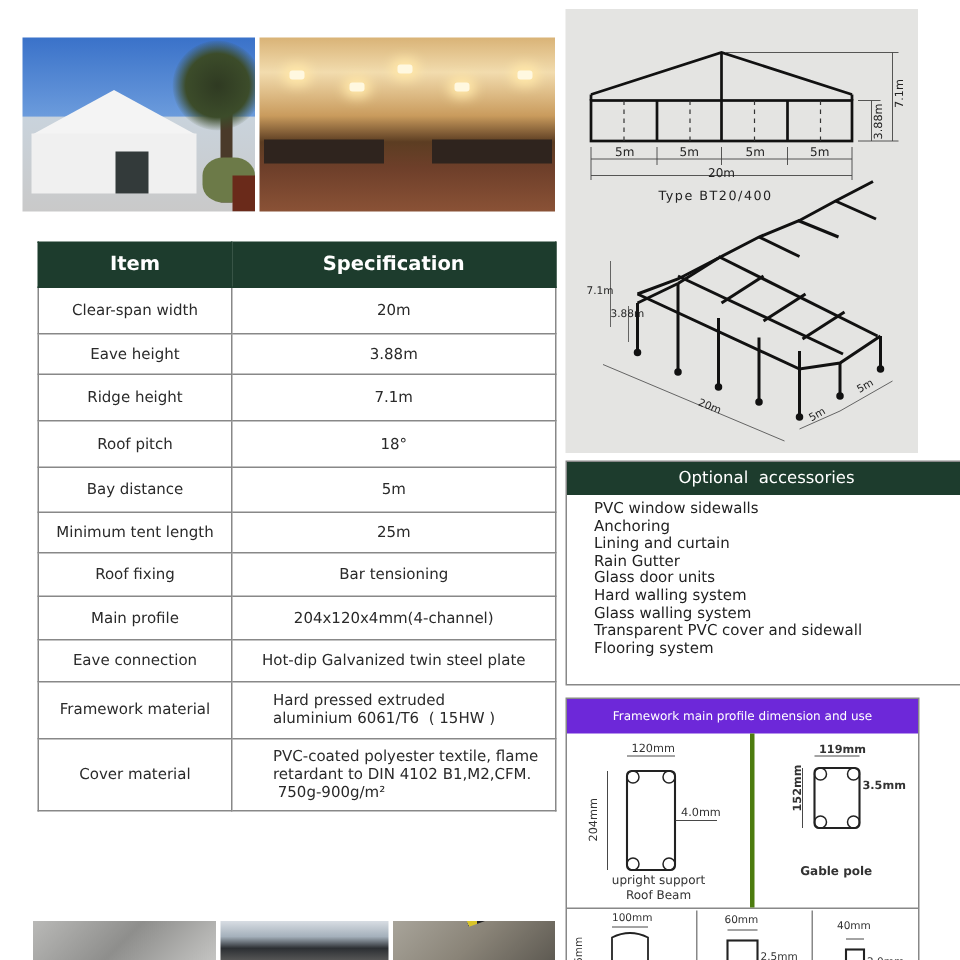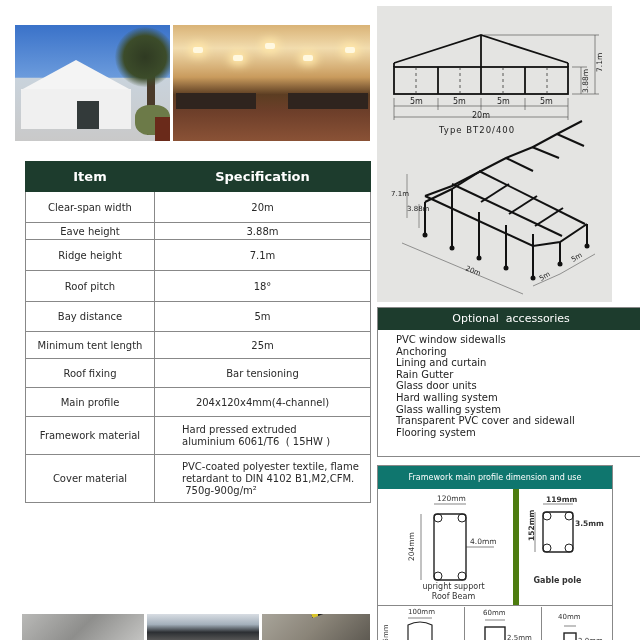--- a/index.html
+++ b/index.html
@@ -37,24 +37,24 @@
   .spec-table td.item { width: 129px; }
   .spec-table td.left { text-align: left; padding-left: 27px; line-height: 12px; }
 
   
   .acc-box { position: absolute; left: 377px; top: 307px; width: 268px; height: 150px; border: 1px solid #888; }
   .acc-head { height: 22px; background: #1d3c2d; color: #fff; font-size: 11px; text-align: center; line-height: 22px; }
   .acc-list { padding: 4px 0 0 18px; font-size: 10px; color: #222; line-height: 11.6px; list-style: none; }
 
   
   .fw-box { position: absolute; left: 377px; top: 465px; width: 236px; height: 180px; border: 1px solid #888; }
-  .fw-head { height: 23px; background: #0f766e; color: #fff; font-size: 8px; text-align: center; line-height: 23px; }
+  .fw-head { height: 23px; background: #6d28d9; color: #fff; font-size: 8px; text-align: center; line-height: 23px; }
   .fw-row1 { position: absolute; left: 0; top: 23px; width: 234px; height: 117px; border-bottom: 1px solid #888; }
   .fw-cell { position: absolute; top: 0; height: 100%; font-size: 7.5px; color: #333; }
-  .fw-c1 { left: 16px; width: 125px; border-right: 6px solid #4d7c0f; }
+  .fw-c1 { left: 0; width: 125px; border-right: 3px solid #4d7c0f; }
   .fw-c2 { left: 125px; width: 109px; font-weight: bold; }
   .fw-row2 { position: absolute; left: 0; top: 141px; width: 234px; height: 40px; }
   .fw-r2c { position: absolute; top: 0; height: 100%; border-right: 1px solid #888; font-size: 7px; color: #333; }
   .caption { position: absolute; width: 100%; text-align: center; font-size: 8px; color: #333; line-height: 10px; }
 
   
   .photo-b1 { left: 22px; top: 614px; width: 122px; height: 26px; background: linear-gradient(135deg, #b9b9b7, #8e8e8c 50%, #c4c4c2); }
   .photo-b2 { left: 147px; top: 614px; width: 112px; height: 26px; background: linear-gradient(180deg, #d8dde3 0%, #a4b0bb 40%, #2c2f33 70%, #555 100%); }
   .photo-b3 { left: 262px; top: 614px; width: 108px; height: 26px; background: linear-gradient(135deg, #a8a49a, #8a8478 50%, #5e5a52); }
   .stripe { position: absolute; left: 50px; top: 0; width: 60px; height: 4px; background: repeating-linear-gradient(90deg, #d8c42a 0 6px, #222 6px 12px); transform: rotate(-20deg); transform-origin: left; }
@@ -175,21 +175,21 @@
     <tr>
       <th>Item</th>
       <th>Specification</th>
     </tr>
   </thead>
   <tbody>
     <tr style="height:31px">
         <td class="item">Clear-span width</td>
         <td>20m</td>
       </tr>
-    <tr style="height:17px">
+    <tr style="height:27px">
         <td class="item">Eave height</td>
         <td>3.88m</td>
       </tr>
     <tr style="height:31px">
         <td class="item">Ridge height</td>
         <td>7.1m</td>
       </tr>
     <tr style="height:31px">
         <td class="item">Roof pitch</td>
         <td>18°</td>
@@ -202,20 +202,24 @@
         <td class="item">Minimum tent length</td>
         <td>25m</td>
       </tr>
     <tr style="height:29px">
         <td class="item">Roof  fixing</td>
         <td>Bar  tensioning</td>
       </tr>
     <tr style="height:29px">
         <td class="item">Main profile</td>
         <td>204x120x4mm(4-channel)</td>
+      </tr>
+    <tr style="height:28px">
+        <td class="item">Eave connection</td>
+        <td>Hot-dip Galvanized twin steel plate</td>
       </tr>
     <tr style="height:38px">
         <td class="item">Framework material</td>
       <td class="left">
         <div>Hard pressed extruded</div>
         <div style="white-space:pre">aluminium 6061/T6  ( 15HW )</div>
       </td>
       </tr>
     <tr style="height:48px">
         <td class="item">Cover material</td>

